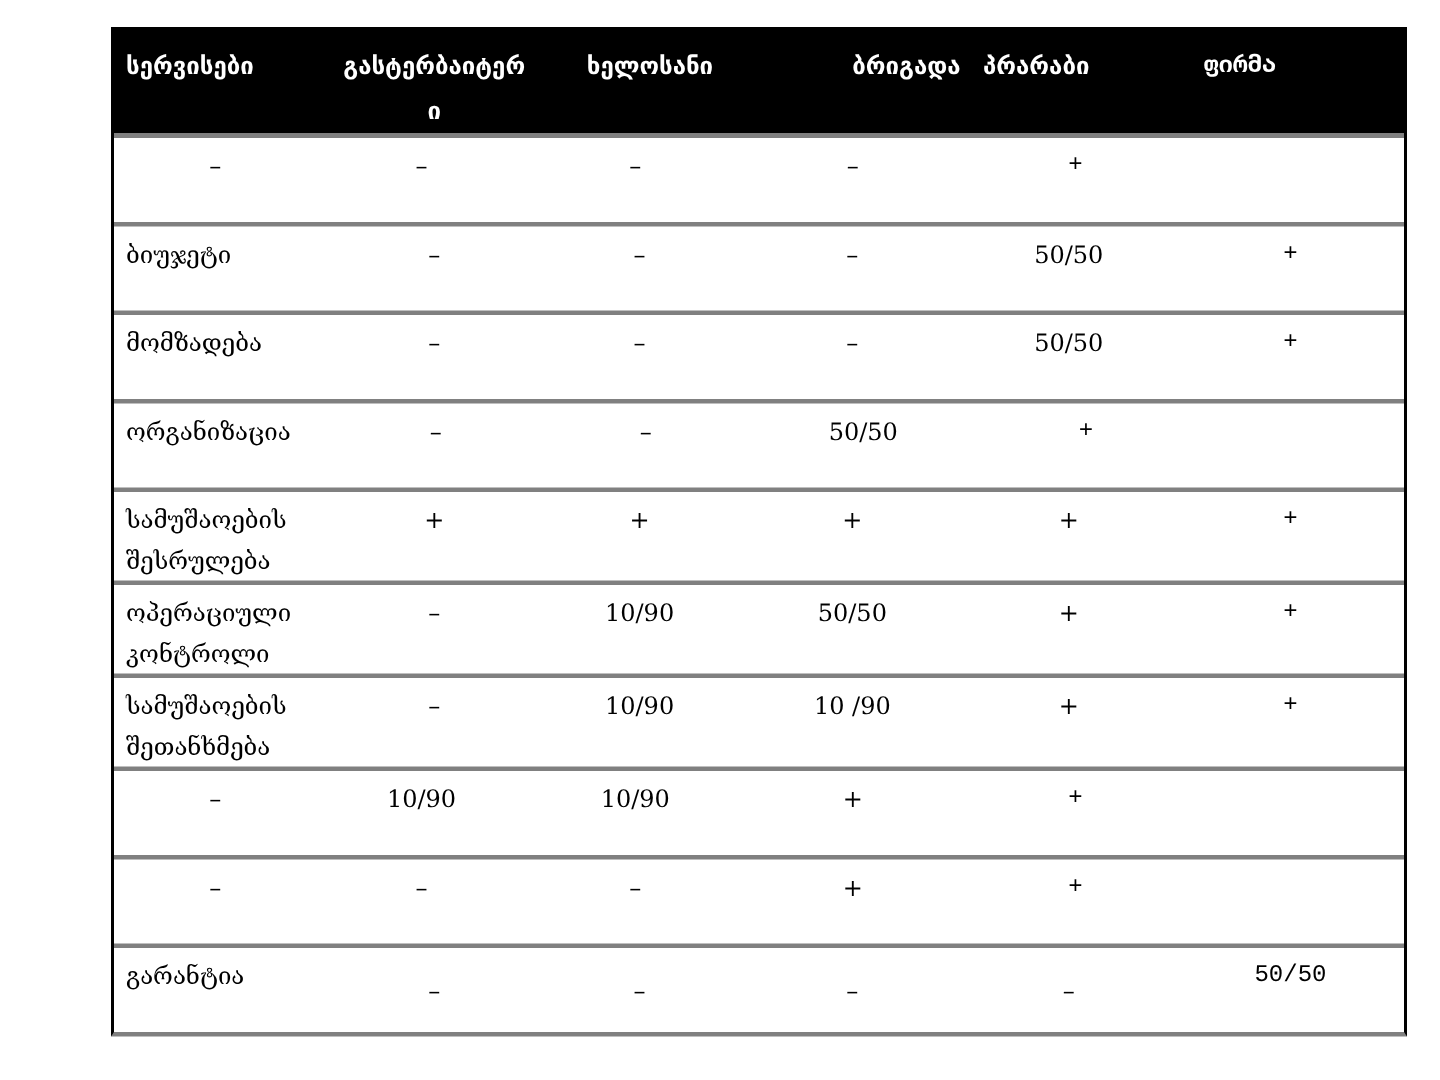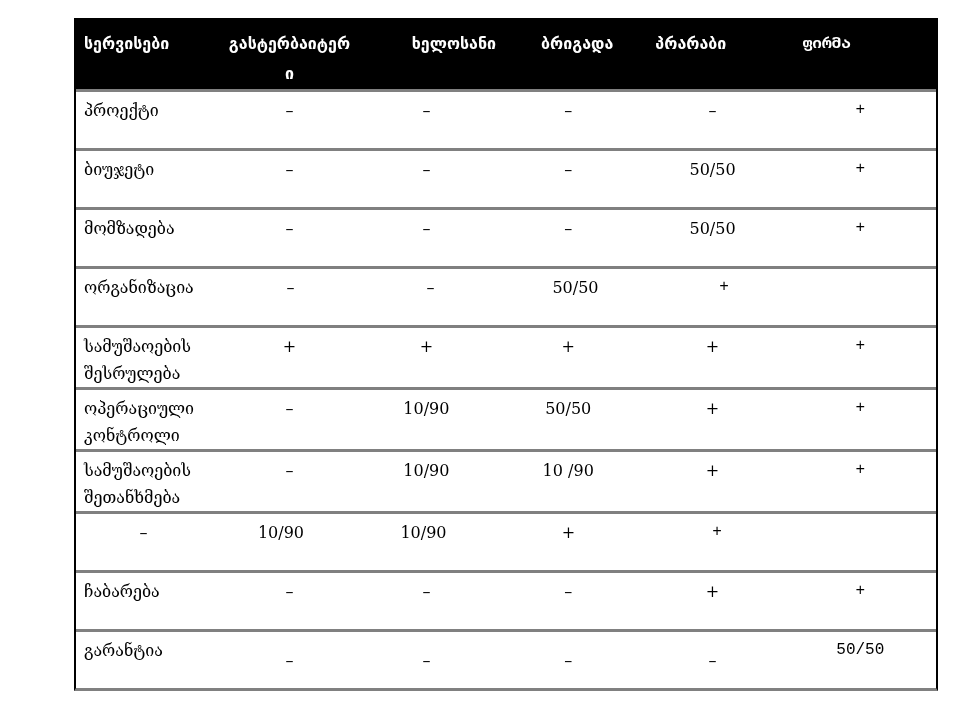--- a/index.html
+++ b/index.html
@@ -46,22 +46,22 @@
     padding-top:5px;
   }
   .hc{padding-top:11px;}
   .c1{width:147px;text-align:left;padding-left:8px;padding-right:4px;}
   .c2{width:135px;}
   .c3{width:140px;}
   .c4{width:145px;}
   .c5{width:145px;}
   .c6{width:152px;font-family:Liberation Mono, monospace;}
   .hc.c2{text-align:center;padding-left:0px;}
-  .hc.c3{text-align:right;padding-left:14px;}
-  .hc.c4{text-align:center;padding-left:18px;}
+  .hc.c3{text-align:center;padding-left:14px;}
+  .hc.c4{text-align:right;padding-left:18px;}
   .hc.c5{text-align:left;padding-left:15px;}
   .hc.c6{text-align:left;padding-left:18px;}
   .val{text-align:center;}
   .val.low{padding-top:15px;}
   .label{overflow-wrap:anywhere;}
 </style>
 </head>
 <body>
 
 <div class="slide">
@@ -72,21 +72,20 @@
       <div class="cell hc c2">გასტერბაიტერ
 ი</div>
       <div class="cell hc c3">ხელოსანი</div>
       <div class="cell hc c4">ბრიგადა</div>
       <div class="cell hc c5">პრარაბი</div>
       <div class="cell hc c6">ფირმა</div>
     </div>
 
     <div>
   <div class="row body-row">
-    <div class="cell label c1">პროექტი</div>
     <div class="cell val c2">–</div>
     <div class="cell val c3">–</div>
     <div class="cell val c4">–</div>
     <div class="cell val c5">–</div>
     <div class="cell val c6">+</div>
   </div>
 
   <div class="row body-row">
     <div class="cell label c1">ბიუჯეტი</div>
     <div class="cell val c2">–</div>
@@ -145,21 +144,20 @@
 
   <div class="row body-row">
     <div class="cell val c2">–</div>
     <div class="cell val c3">10/90</div>
     <div class="cell val c4">10/90</div>
     <div class="cell val c5">+</div>
     <div class="cell val c6">+</div>
   </div>
 
   <div class="row body-row">
-    <div class="cell label c1">ჩაბარება</div>
     <div class="cell val c2">–</div>
     <div class="cell val c3">–</div>
     <div class="cell val c4">–</div>
     <div class="cell val c5">+</div>
     <div class="cell val c6">+</div>
   </div>
 
   <div class="row body-row">
     <div class="cell label c1">გარანტია</div>
     <div class="cell val c2 low">–</div>

